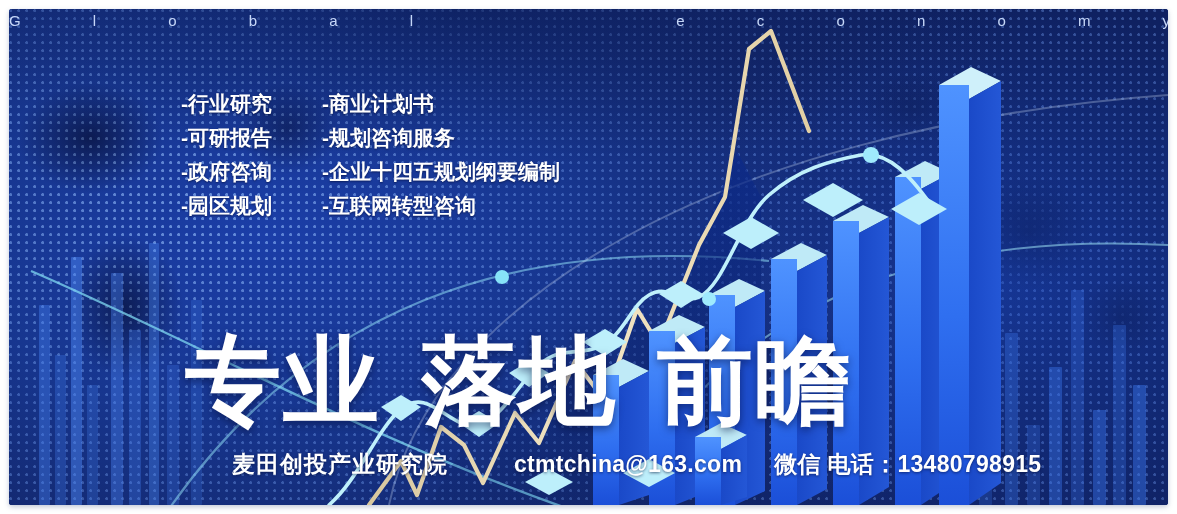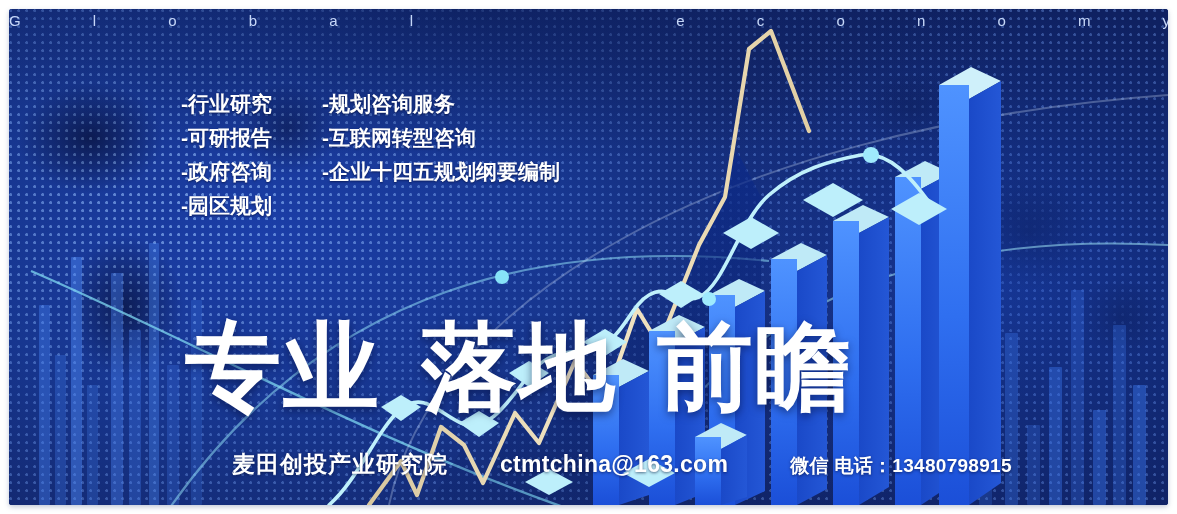--- a/index.html
+++ b/index.html
@@ -73,38 +73,38 @@
   .lists{position:absolute; top:79px; left:172px; display:flex; gap:50px;}
   .col{display:flex;flex-direction:column;gap:3px;}
   .svc{
     font-size:21px; font-weight:bold; color:#ffffff;
     line-height:1.48;
     text-shadow:0 1px 2px rgba(0,10,50,.6);
     white-space:nowrap;
   }
 
   .headline{
-    position:absolute; left:176px; top:295px;
+    position:absolute; left:176px; top:309px;
     font-size:96px; font-weight:bold; color:#ffffff;
     letter-spacing:2px;
     white-space:nowrap;
     text-shadow:0 3px 8px rgba(5,15,60,.55);
   }
   .headline .gap{display:inline-block;width:40px;}
 
   .footline{
     position:absolute; left:183px; top:440px;
     display:flex; align-items:baseline; gap:0px;
     white-space:nowrap;
   }
   .f-org{font-size:23px;font-weight:bold;color:#ffffff;letter-spacing:1px;
          text-shadow:0 1px 3px rgba(0,10,50,.6);padding-left:40px;}
-  .f-mail{font-size:23px;font-weight:bold;color:#ffffff;margin-left:52px;letter-spacing:.3px;
+  .f-mail{font-size:23px;font-weight:bold;color:#ffffff;margin-left:66px;letter-spacing:.3px;
          text-shadow:0 1px 3px rgba(0,10,50,.6);}
-  .f-phone{font-size:19px;font-weight:bold;color:#ffffff;margin-left:62px;letter-spacing:.3px;
+  .f-phone{font-size:23px;font-weight:bold;color:#ffffff;margin-left:32px;letter-spacing:.3px;
          text-shadow:0 1px 3px rgba(0,10,50,.6);}
 
   svg.art{position:absolute;inset:0;width:100%;height:100%;pointer-events:none;}
 </style>
 </head>
 <body>
 
 <div id="banner">
 
   <div class="layer bg-base"></div>
@@ -254,23 +254,24 @@
   <div class="watermark">G l o b a l      e c o n o m y</div>
 
   <div class="lists">
     <div class="col">
       <div class="svc">-行业研究</div>
       <div class="svc">-可研报告</div>
       <div class="svc">-政府咨询</div>
       <div class="svc">-园区规划</div>
     </div>
     <div class="col">
+      <div class="svc">-商业计划书</div>
       <div class="svc">-规划咨询服务</div>
+      <div class="svc">-企业十四五规划纲要编制</div>
       <div class="svc">-互联网转型咨询</div>
-      <div class="svc">-企业十四五规划纲要编制</div>
     </div>
   </div>
 
   <div class="headline"><span>专业</span><span class="gap"></span><span>落地</span><span class="gap"></span><span>前瞻</span></div>
 
   <div class="footline">
     <span class="f-org">麦田创投产业研究院</span>
     <span class="f-mail">ctmtchina@163.com</span>
     <span class="f-phone">微信 电话：13480798915</span>
   </div>

